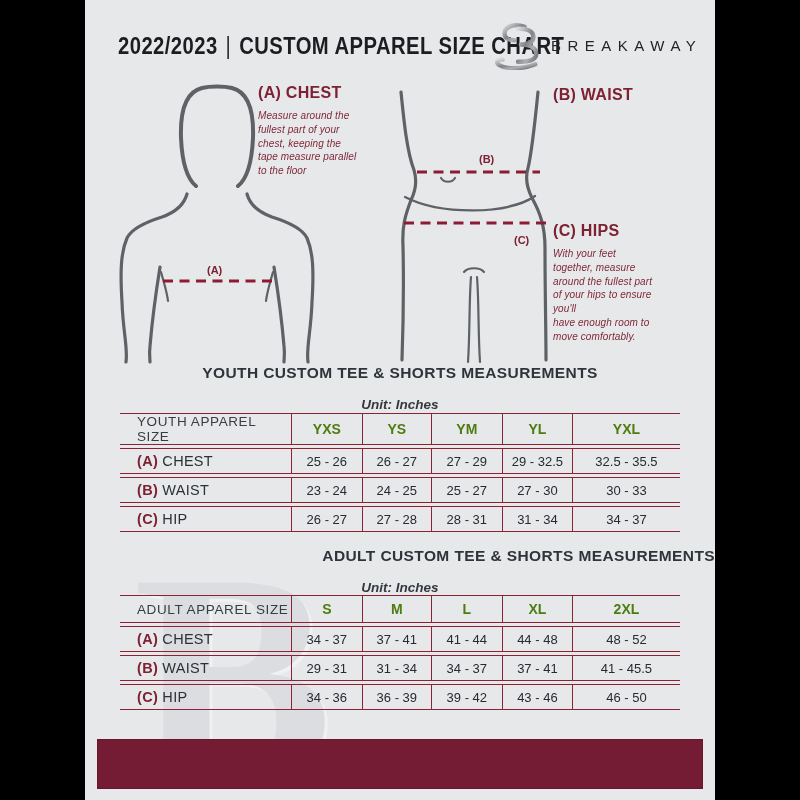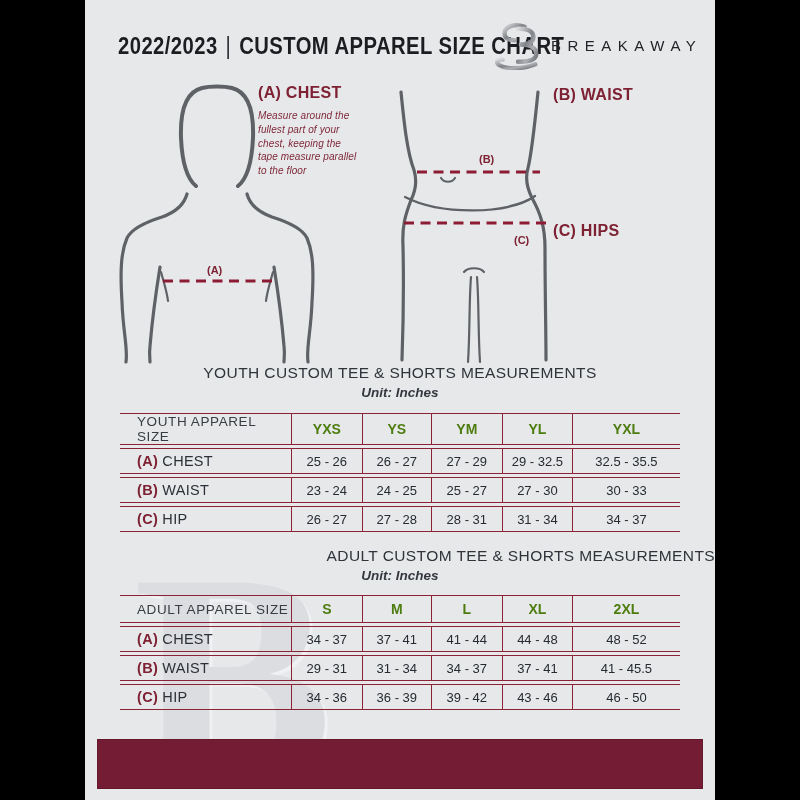--- a/index.html
+++ b/index.html
@@ -60,25 +60,25 @@
   .fig path.body-thin { fill: none; stroke: #5e6266; stroke-width: 2.2; stroke-linecap: round; }
   .fig line.measure { stroke: #8c1c33; stroke-width: 3.2; stroke-dasharray: 10 6.5; }
   .fig text.mlabel {
     font-family: "Liberation Sans", sans-serif; font-size: 11px; font-weight: 700;
     fill: #7d2133;
   }
 
   
   .tbl-title {
     position: absolute; left: 0; width: 630px; text-align: center;
-    font-size: 15.5px; font-weight: 400; color: #2f343a; letter-spacing: 0.4px;
+    font-size: 15.5px; font-weight: 700; color: #2f343a; letter-spacing: 0.4px;
   }
   .tbl-unit {
     position: absolute; left: 0; width: 630px; text-align: center;
-    font-size: 13.5px; font-style: italic; font-weight: 700; color: #34393f;
+    font-size: 13.5px; font-style: italic; font-weight: 700; color: #34393f; margin-top: 12px;
   }
   table.size-table {
     position: absolute; left: 35px; width: 560px;
     border-collapse: separate; border-spacing: 0 3px;
     table-layout: fixed;
   }
   table.size-table th, table.size-table td {
     border-top: 1.5px solid #8b2236; border-bottom: 1.5px solid #8b2236;
     text-align: center; vertical-align: middle;
     color: #262b31; font-size: 13px; padding: 0;
@@ -145,20 +145,27 @@
 fullest part of your
 chest, keeping the
 tape measure parallel
 to the floor</p>
     </div>
     <div class="instr" id="instr-b">
       <h3>(B) WAIST</h3>
     </div>
     <div class="instr" id="instr-c">
       <h3>(C) HIPS</h3>
+      <p>With your feet
+together, measure
+around the fullest part
+of your hips to ensure
+you'll
+have enough room to
+move comfortably.</p>
     </div>
 
     <svg class="fig" id="fig-torso" width="320" height="285" viewBox="105 82 320 285">
 
       <path class="body-thick" d="M 196,186 C 186,178 182,160 181,138 C 180,110 186,92 202,88 C 210,86 224,86 232,88 C 248,92 254,110 253,138 C 252,160 248,178 238,186"></path>
       <path class="body" d="M 187,194 C 184,205 176,212 162,217 C 146,222 132,228 127,238 C 121,252 120,270 122,302 C 123,332 128,348 126,362"></path>
       <path class="body" d="M 247,194 C 250,205 258,212 272,217 C 288,222 302,228 307,238 C 313,252 314,270 312,302 C 311,332 306,348 308,362"></path>
       <path class="body" d="M 160,267 C 156,292 152,322 150,346 C 149,354 150,359 150,362"></path>
       <path class="body" d="M 274,267 C 278,292 282,322 284,346 C 285,354 284,359 284,362"></path>
       <path class="body-thin" d="M 161,272 C 164,283 167,292 168,301"></path>

